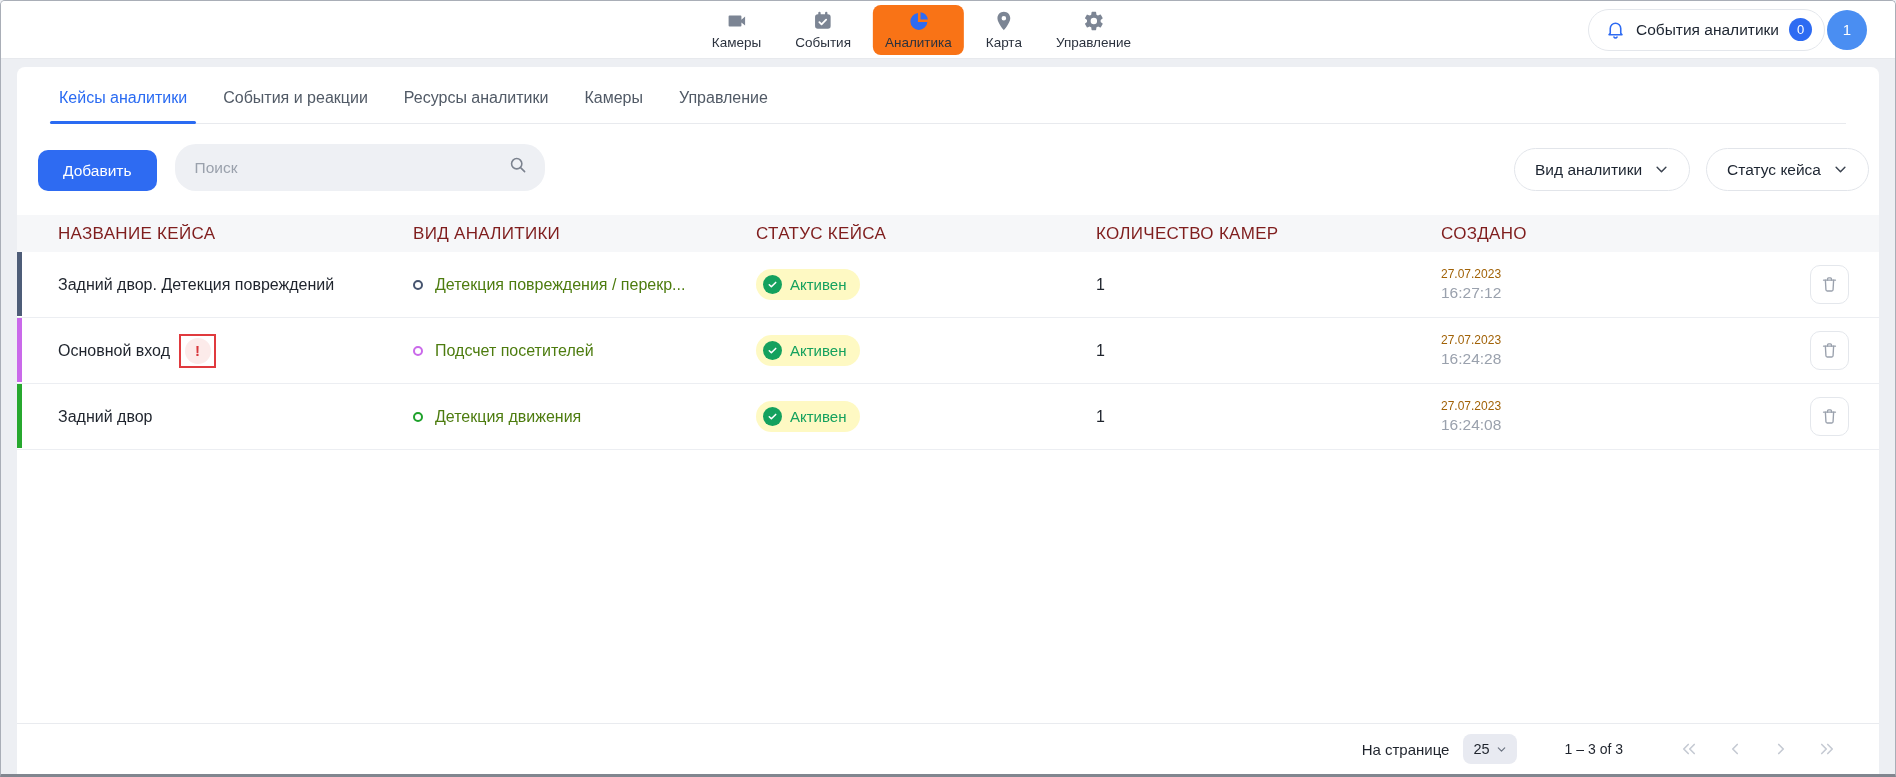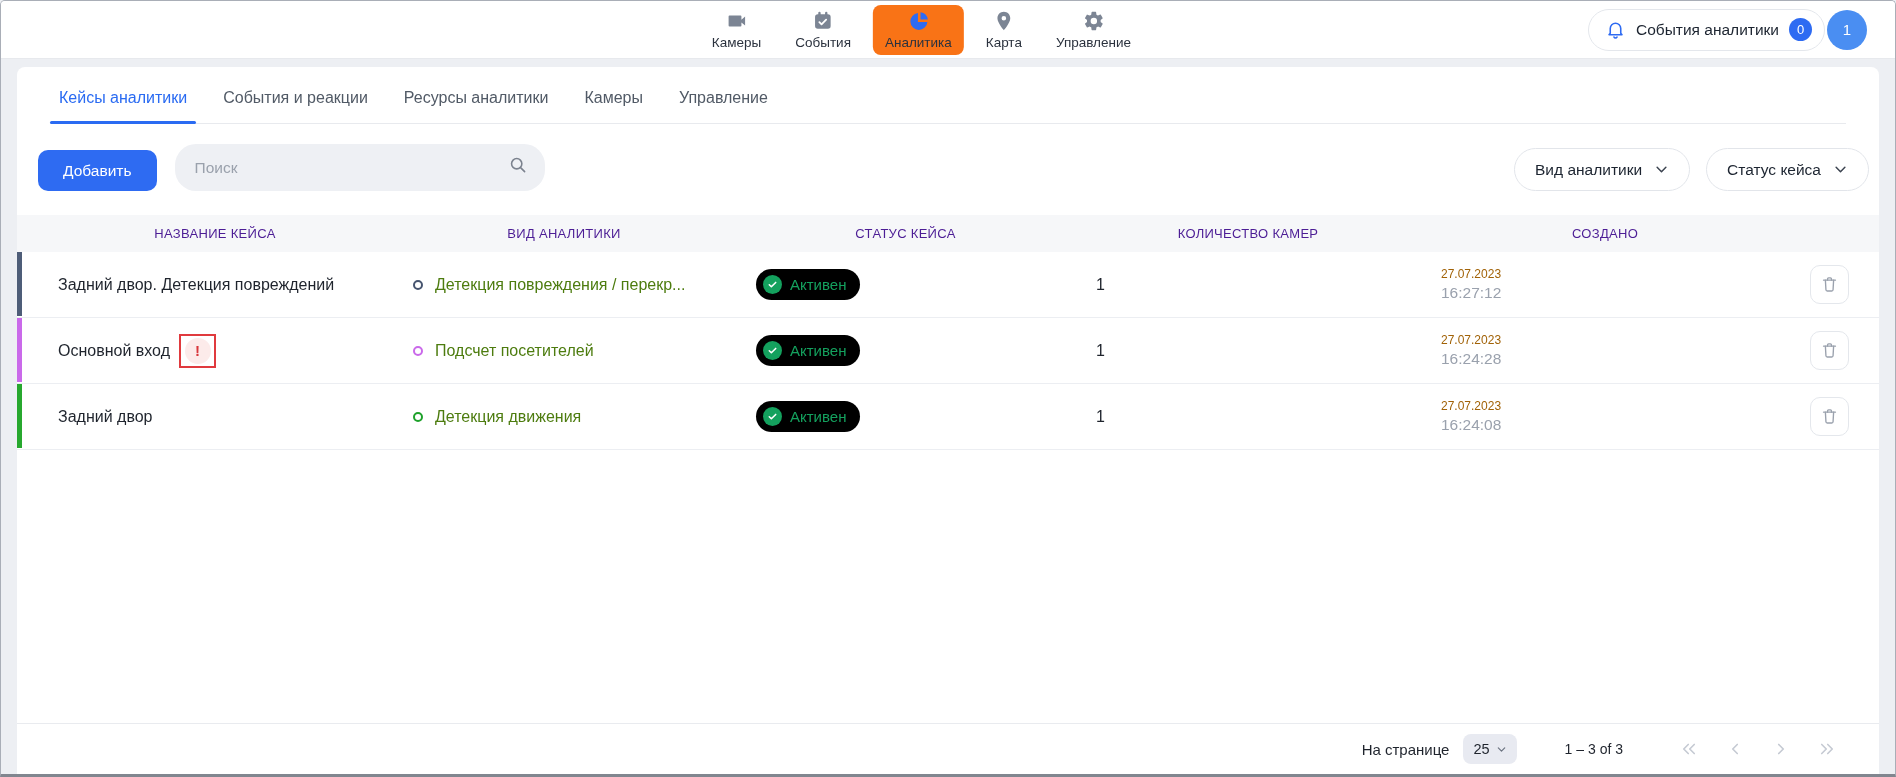--- a/index.html
+++ b/index.html
@@ -54,34 +54,34 @@
   .toolbar-right { margin-left:auto; display:flex; gap:16px; }
   .filter-pill { display:flex; align-items:center; gap:12px; height:43px; padding:0 20px;
                  background:#fff; border:1px solid #e2e5ea; border-radius:22px; cursor:pointer; }
   .filter-pill .lbl { font-size:15.5px; color:#1c2430; white-space:nowrap; }
   .filter-pill svg { width:15px; height:15px; color:#3c4450; }
 
   
   .table { margin-top:24px; flex:0 0 auto; }
   .t-head, .t-row { display:grid; grid-template-columns:355px 343px 340px 345px 1fr 110px; align-items:center; }
   .t-head { height:37px; background:#f6f7f9; }
-  .t-head > div { font-size:13px; color:#4c1d95; letter-spacing:.3px; padding-left:41px;
-                  text-transform:uppercase; white-space:nowrap; overflow:hidden;text-align:center; }
+  .t-head > div { font-size:17px; color:#7f1d1d; letter-spacing:.3px; padding-left:41px;
+                  text-transform:uppercase; white-space:nowrap; overflow:hidden; }
   .t-row { height:66px; border-bottom:1px solid #eceef2; position:relative; background:#fff; }
   .t-row .accent { position:absolute; left:0; top:0; bottom:1px; width:5px; }
   .t-row > div { padding-left:41px; }
   .cell-name { display:flex; align-items:center; font-size:16px; color:#1f242d; white-space:nowrap; overflow:hidden; }
   .alert-box { margin-left:9px; width:37px; height:34px; border:2px solid #e03a3e; display:flex;
                align-items:center; justify-content:center; flex:0 0 auto; }
   .alert-dot { width:26px; height:26px; border-radius:50%; background:#fcebea; color:#d8373c;
                font-size:15px; font-weight:bold; display:flex; align-items:center; justify-content:center; }
   .cell-type { display:flex; align-items:center; gap:12px; font-size:16px; color:#4d7c0f; white-space:nowrap; overflow:hidden; }
   .type-dot { width:10px; height:10px; border-radius:50%; border:2.5px solid; flex:0 0 auto; }
   .status-pill { display:inline-flex; align-items:center; gap:8px; height:31px; padding:0 14px 0 7px;
-                 background:#000000; border-radius:16px; }
+                 background:#fef9c3; border-radius:16px; }
   .status-check { width:19px; height:19px; border-radius:50%; background:#14a15e; display:flex;
                   align-items:center; justify-content:center; }
   .status-check svg { width:11px; height:11px; color:#fff; }
   .status-text { font-size:15px; color:#14a15e; }
   .cell-count { font-size:16px; color:#1f242d; }
   .cell-created .d { font-size:12px; color:#a16207; }
   .cell-created .t { font-size:15.5px; color:#9aa1ad; margin-top:3px; }
   .cell-action { display:flex; justify-content:flex-start; }
   .trash-btn { width:39px; height:39px; border:1px solid #e4e7ec; border-radius:10px; background:#fff;
                display:flex; align-items:center; justify-content:center; cursor:pointer; }

